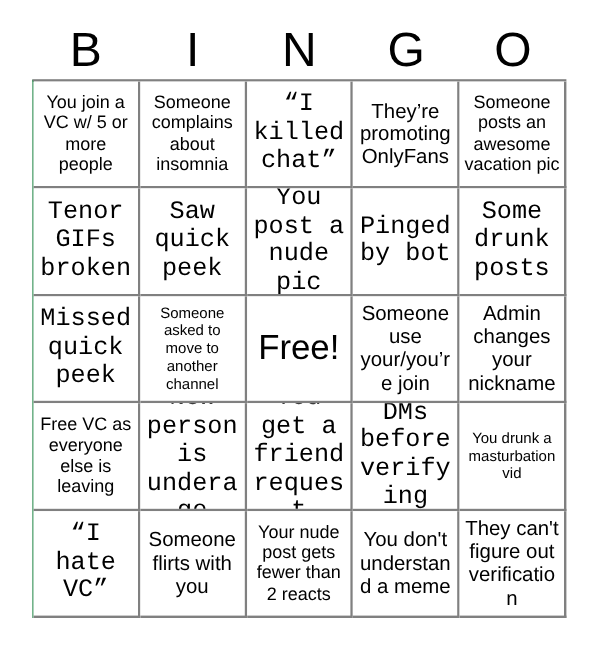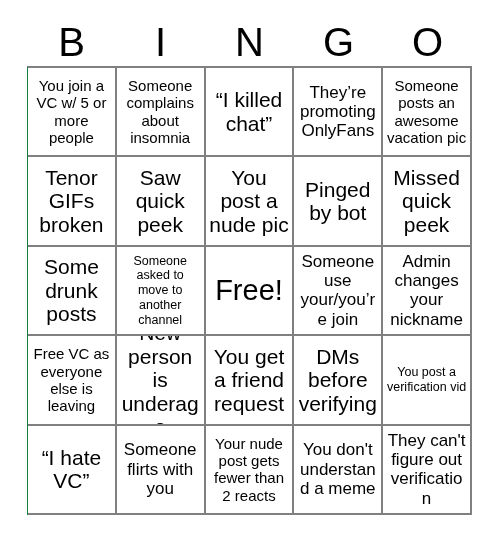--- a/index.html
+++ b/index.html
@@ -69,21 +69,21 @@
   .cell-text {
     display: block;
     width: 100%;
     line-height: 1.13;
     color: #000000;
     word-wrap: break-word;
     hyphens: none;
   }
   
   .fs-xl .cell-text { font-size: 29px; line-height: 1.1; }
-  .fs-lg .cell-text { font-size: 21px; line-height: 1.12; }
+  .fs-lg .cell-text { font-size: 21px; line-height: 1.12; font-family: Liberation Mono, monospace; }
   .fs-md .cell-text { font-size: 17px; line-height: 1.14; }
   .fs-sm .cell-text { font-size: 15px; line-height: 1.15; }
   .fs-xs .cell-text { font-size: 12.5px; line-height: 1.18; }
 </style>
 </head>
 <body>
 
 <div class="card">
 
   <div class="header-row">
@@ -118,25 +118,25 @@
     <div class="cell fs-lg">
         <span class="cell-text">Saw quick peek</span>
       </div>
     <div class="cell fs-lg">
         <span class="cell-text">You post a nude pic</span>
       </div>
     <div class="cell fs-lg">
         <span class="cell-text">Pinged by bot</span>
       </div>
     <div class="cell fs-lg">
-        <span class="cell-text">Missed quick peek</span>
+        <span class="cell-text">Some drunk posts</span>
       </div>
 
     <div class="cell fs-lg">
-        <span class="cell-text">Some drunk posts</span>
+        <span class="cell-text">Missed quick peek</span>
       </div>
     <div class="cell fs-xs">
         <span class="cell-text">Someone asked to move to another channel</span>
       </div>
     <div class="cell fs-xl">
         <span class="cell-text">Free!</span>
       </div>
     <div class="cell fs-md">
         <span class="cell-text">Someone use your/you’re join</span>
       </div>
@@ -150,21 +150,21 @@
     <div class="cell fs-lg">
         <span class="cell-text">New person is underage</span>
       </div>
     <div class="cell fs-lg">
         <span class="cell-text">You get a friend request</span>
       </div>
     <div class="cell fs-lg">
         <span class="cell-text">DMs before verifying</span>
       </div>
     <div class="cell fs-xs">
-        <span class="cell-text">You post a verification vid</span>
+        <span class="cell-text">You drunk a masturbation vid</span>
       </div>
 
     <div class="cell fs-lg">
         <span class="cell-text">“I hate VC”</span>
       </div>
     <div class="cell fs-md">
         <span class="cell-text">Someone flirts with you</span>
       </div>
     <div class="cell fs-sm">
         <span class="cell-text">Your nude post gets fewer than 2 reacts</span>

